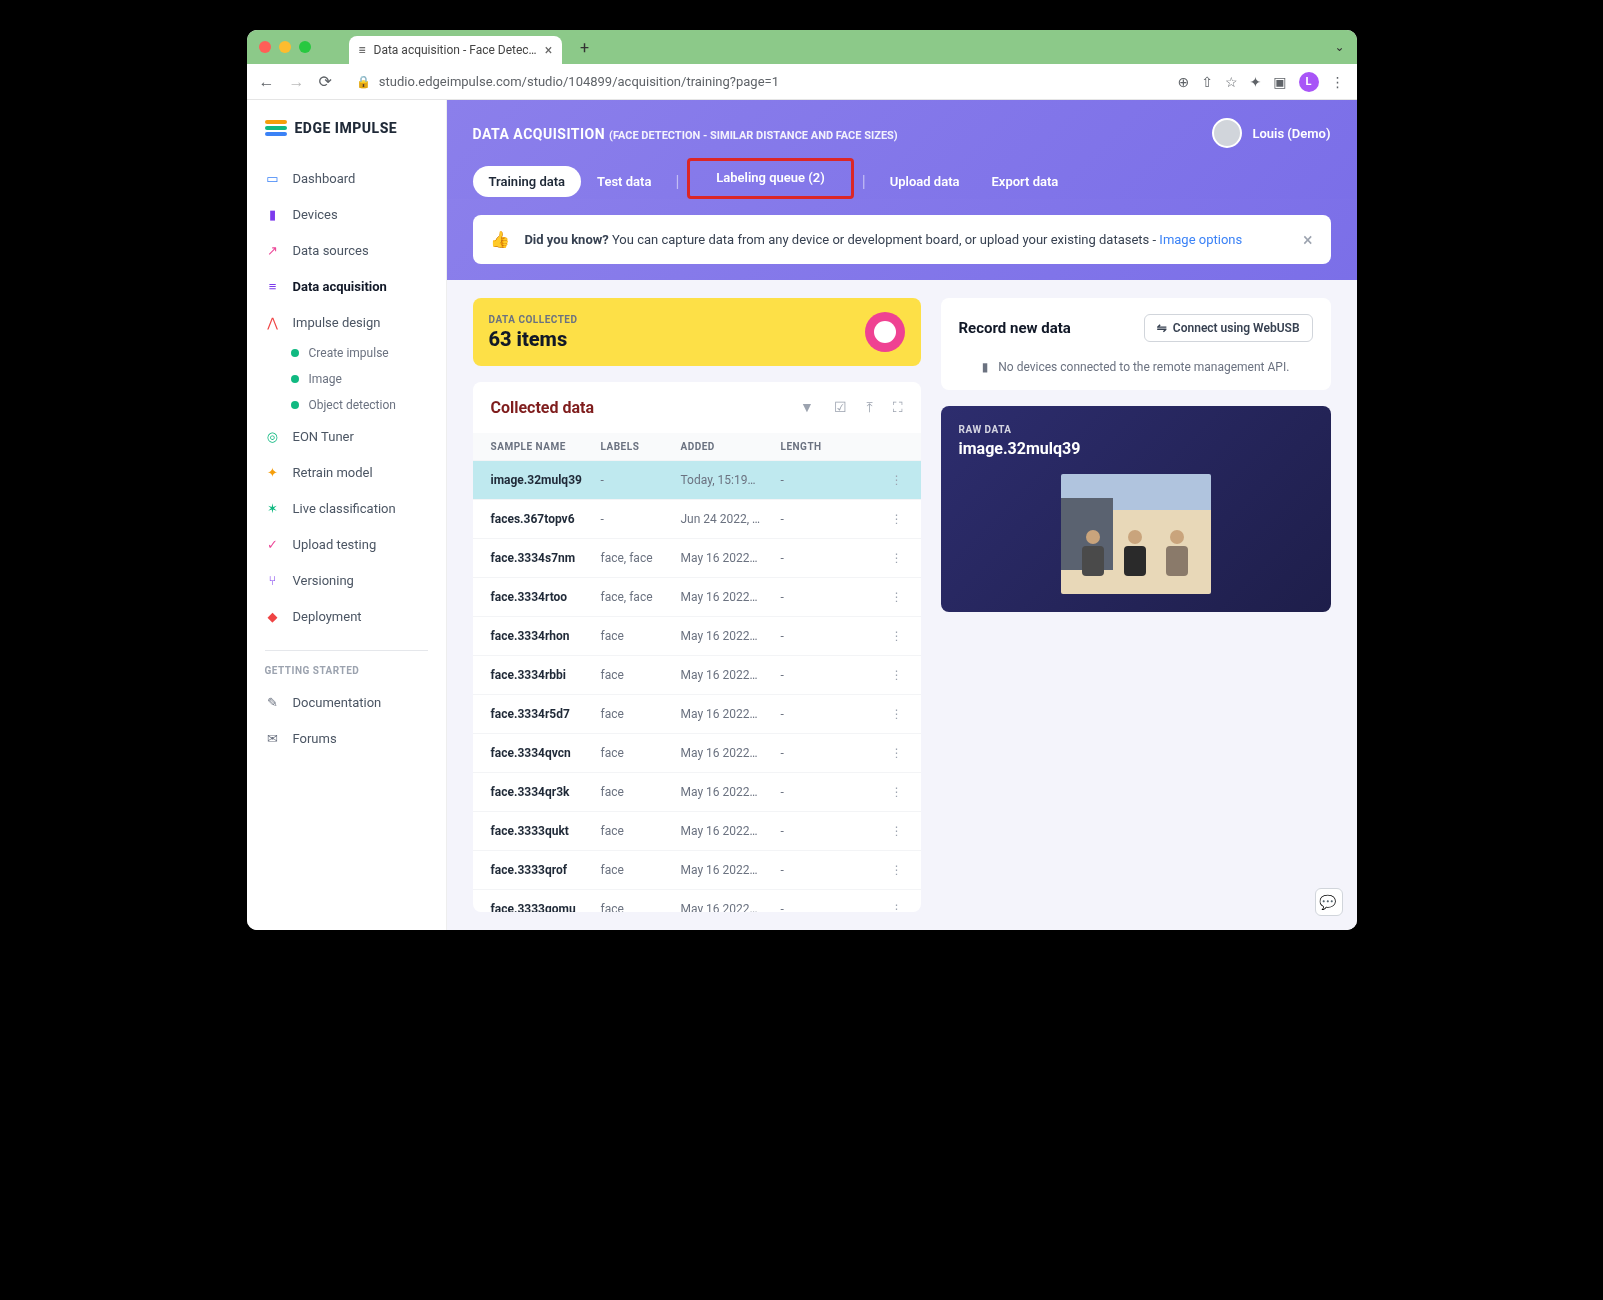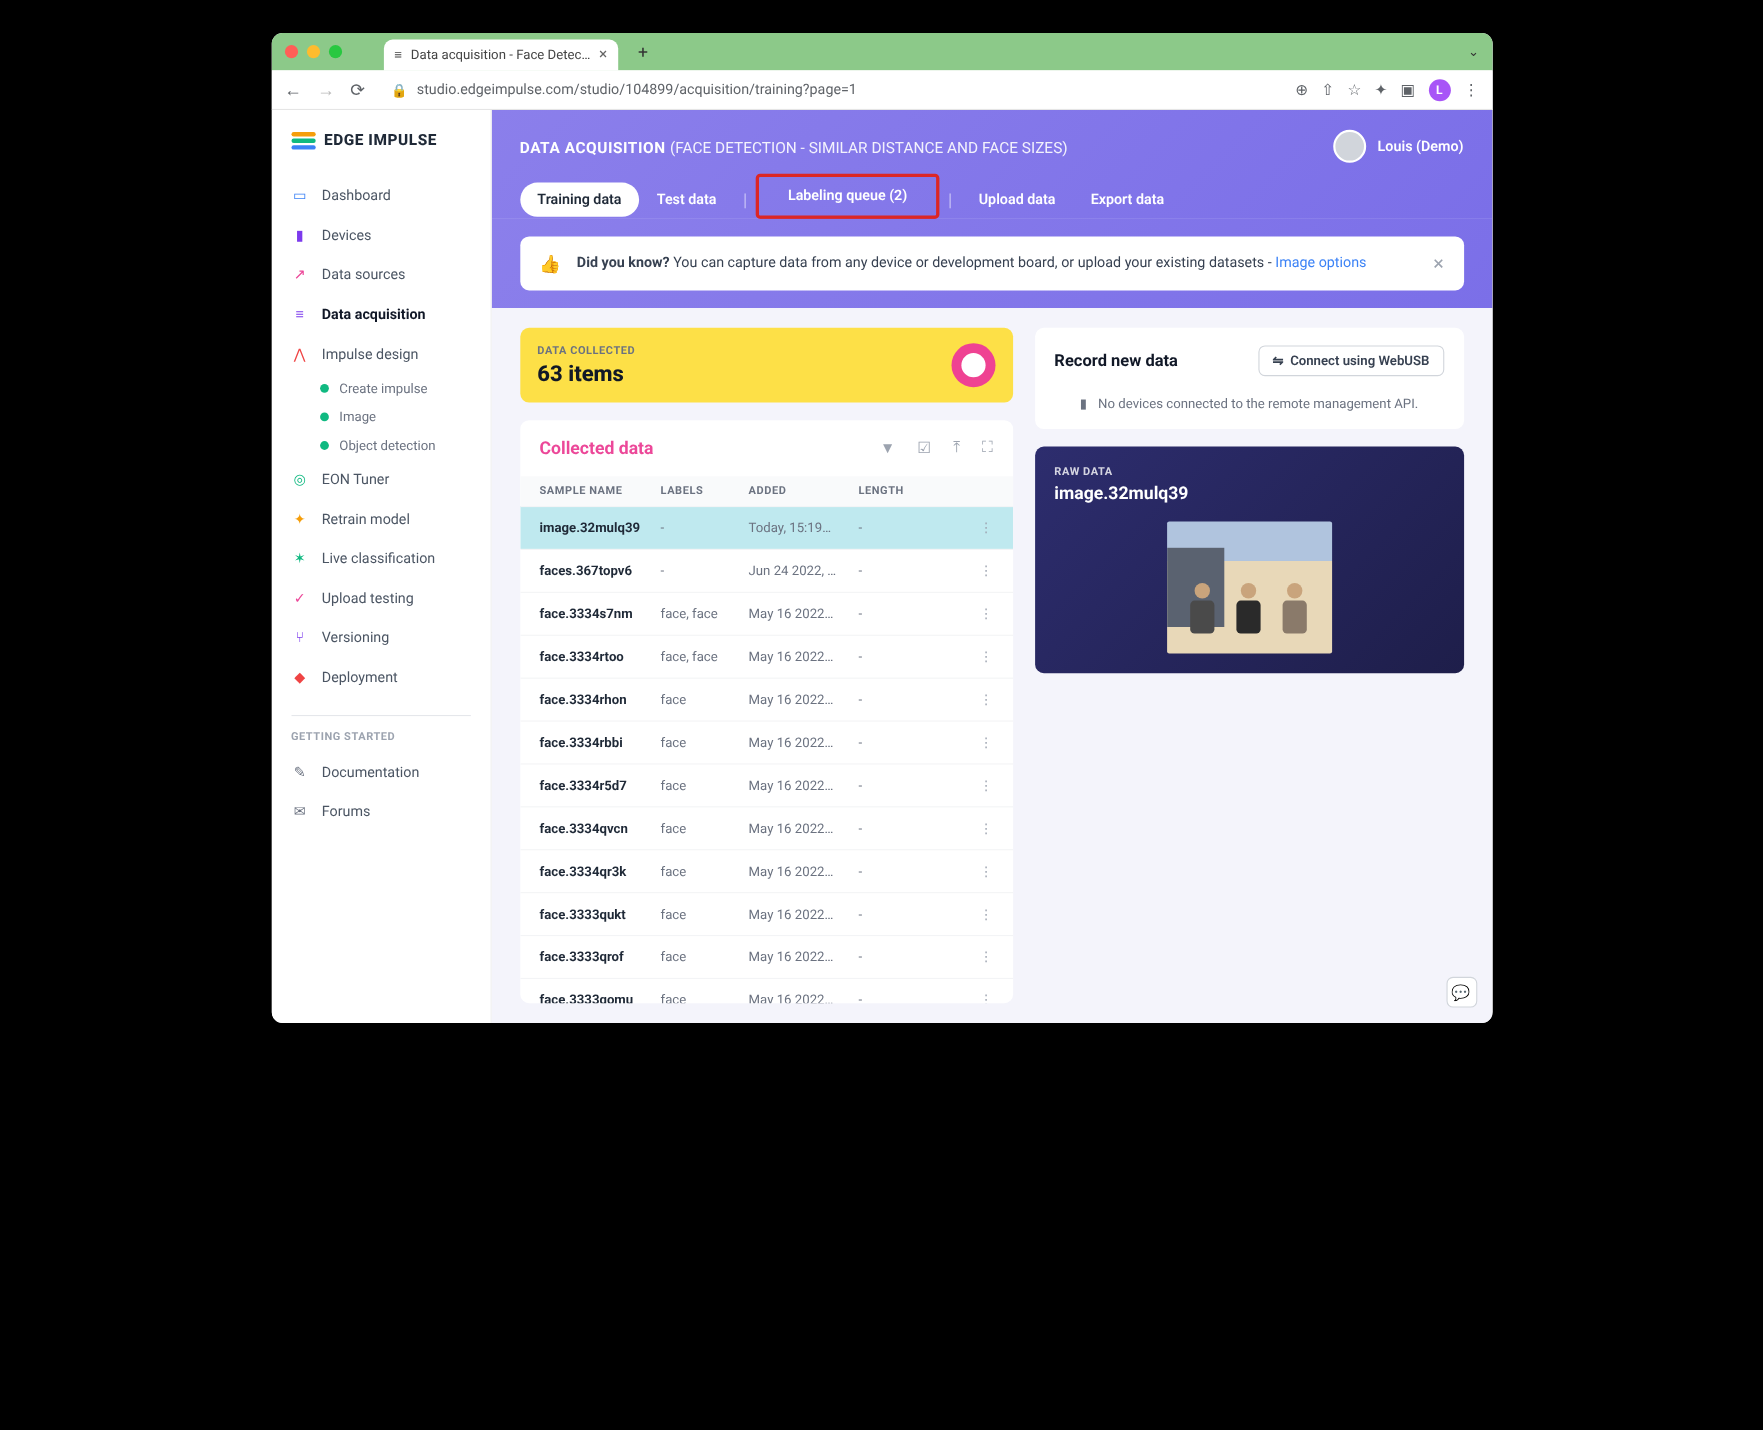--- a/index.html
+++ b/index.html
@@ -39,21 +39,21 @@
 .nav-item .icon { width: 16px; height: 16px; display: flex; align-items: center; justify-content: center; font-size: 13px; }
 .nav-sub { padding-left: 44px; display: flex; align-items: center; gap: 10px; font-size: 12px; color: #6b7280; padding-top: 6px; padding-bottom: 6px; cursor: pointer; }
 .sub-dot { width: 8px; height: 8px; border-radius: 50%; background: #10b981; }
 .nav-divider { border: none; border-top: 1px solid #e5e7eb; margin: 16px 18px 6px; }
 .nav-section-label { font-size: 10px; font-weight: 700; color: #9ca3af; letter-spacing: 0.5px; padding: 8px 18px; }
 
 .main { flex: 1; display: flex; flex-direction: column; overflow: hidden; }
 .header { background: linear-gradient(135deg, #8b7feb 0%, #7b6fe8 100%); padding: 18px 26px 0; color: #fff; }
 .header-row { display: flex; justify-content: space-between; align-items: center; }
 .header-title { font-size: 14px; font-weight: 700; letter-spacing: 0.5px; }
-.header-subtitle { font-size: 14px; font-weight: 400; opacity: 0.9; }
+.header-subtitle { font-size: 11px; font-weight: 700; opacity: 0.9; }
 .user-chip { display: flex; align-items: center; gap: 10px; font-size: 13px; font-weight: 600; text-align: center; }
 .user-avatar { width: 30px; height: 30px; border-radius: 50%; background: #d1d5db; border: 2px solid #fff; }
 .tabs { display: flex; gap: 0; margin-top: 16px; align-items: center; }
 .tab-btn { padding: 8px 16px; font-size: 13px; font-weight: 600; color: #fff; cursor: pointer; border-radius: 16px; }
 .tab-btn.active { background: #fff; color: #1f2937; }
 .tab-sep { color: rgba(255,255,255,0.5); padding: 0 8px; }
 .tab-highlight { border: 3px solid #dc2626; border-radius: 4px; padding: 6px 10px 10px; margin-top: -6px; }
 
 .notice-wrap { background: linear-gradient(135deg, #8b7feb 0%, #7b6fe8 100%); padding: 16px 26px; }
 .notice { background: #fff; border-radius: 8px; padding: 14px 18px; display: flex; align-items: center; gap: 14px; font-size: 13px; color: #374151; }
@@ -71,21 +71,21 @@
 .stat-label { font-size: 10px; font-weight: 700; color: #6b7280; letter-spacing: 0.5px; }
 .stat-value { font-size: 20px; font-weight: 800; color: #111827; margin-top: 2px; }
 .stat-help { display: inline-block; width: 14px; height: 14px; border: 1px solid #9ca3af; border-radius: 50%; font-size: 10px; text-align: center; color: #6b7280; margin-left: 6px; }
 .donut { width: 40px; height: 40px; border-radius: 50%; position: relative; }
 .donut::after { content: ''; position: absolute; inset: 9px; background: #fff; border-radius: 50%; }
 .donut.pink { background: conic-gradient(#ef4292 0deg 360deg); }
 .donut.teal { background: conic-gradient(#10b981 0deg 290deg, #d1fae5 290deg 360deg); }
 
 .table-card { background: #fff; border-radius: 8px; overflow: hidden; }
 .table-head { display: flex; justify-content: space-between; align-items: center; padding: 16px 18px; }
-.table-title { font-size: 16px; font-weight: 700; color: #ec4899; }
+.table-title { font-size: 16px; font-weight: 700; color: #7f1d1d; }
 .table-actions { display: flex; gap: 20px; color: #9ca3af; font-size: 14px; }
 .table-actions span { cursor: pointer; }
 .thead { display: flex; padding: 8px 18px; font-size: 10px; font-weight: 700; color: #6b7280; letter-spacing: 0.5px; background: #f9fafb; }
 .thead .c1 { width: 110px; }
 .thead .c2 { width: 80px; }
 .thead .c3 { width: 100px; }
 .thead .c4 { width: 60px; }
 .trow { display: flex; align-items: center; padding: 12px 18px; font-size: 12px; color: #374151; border-top: 1px solid #f3f4f6; }
 .trow.selected { background: #bfe9ef; }
 .trow .c1 { width: 110px; font-weight: 700; color: #1f2937; }

